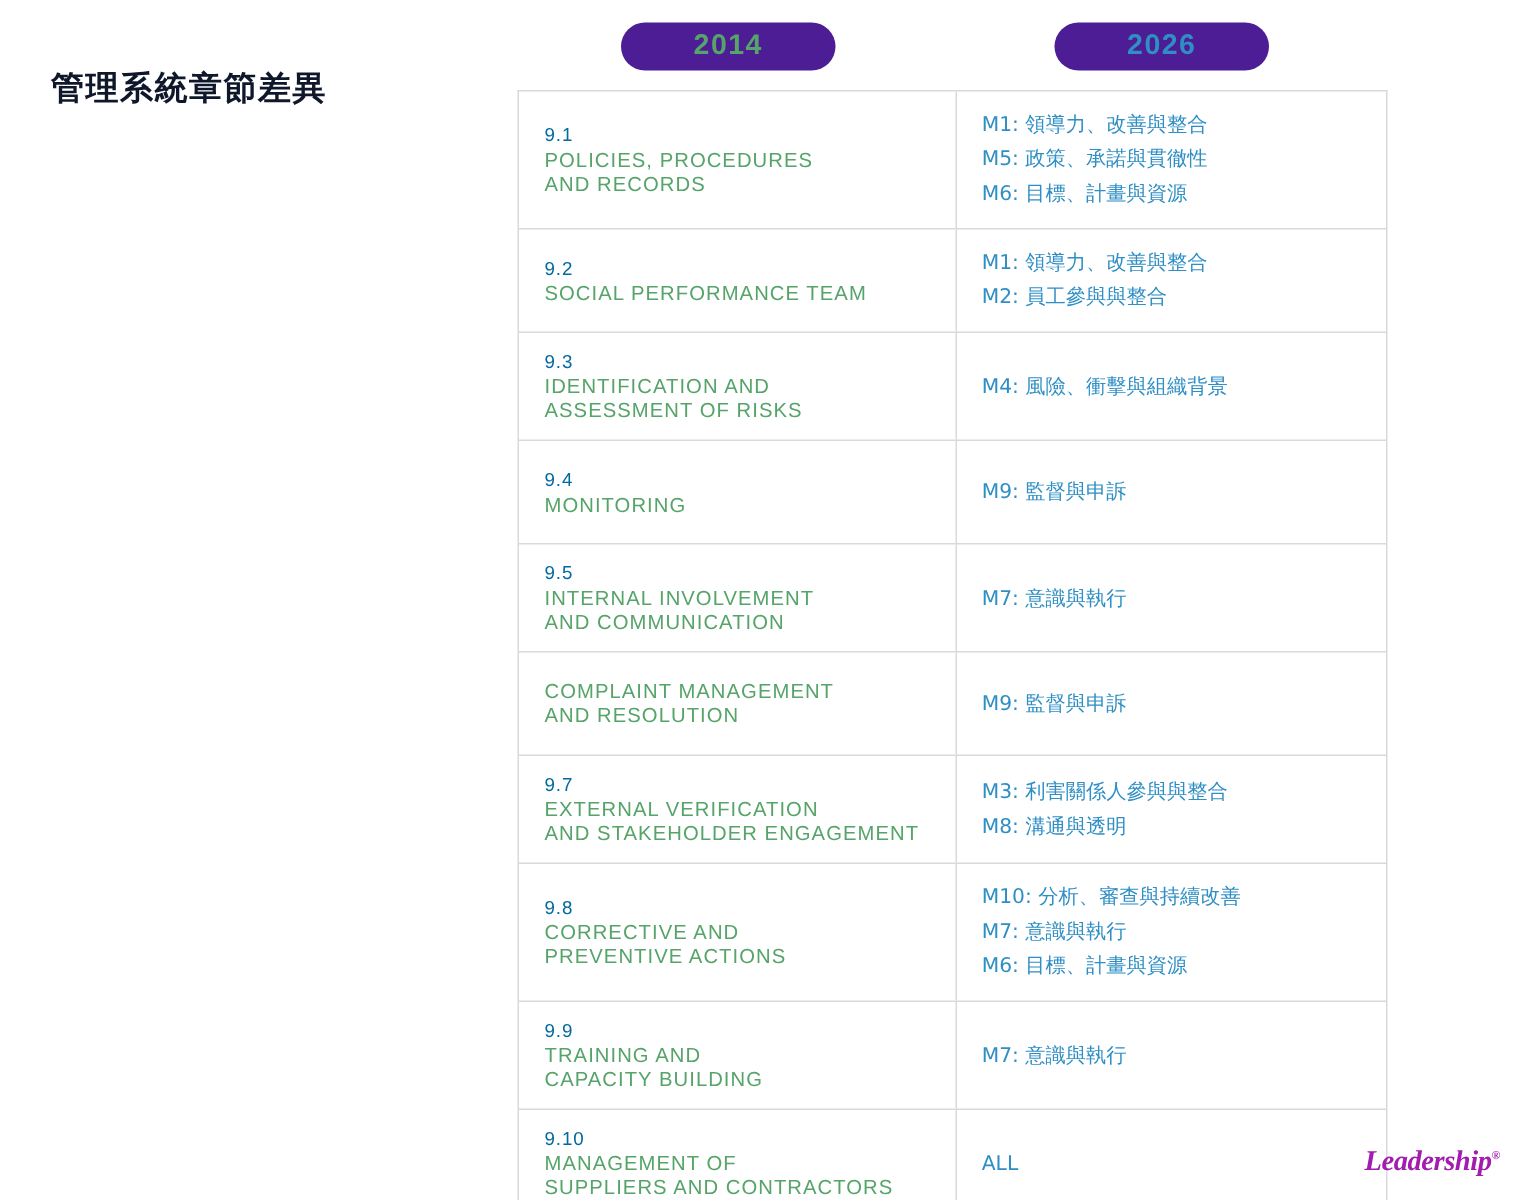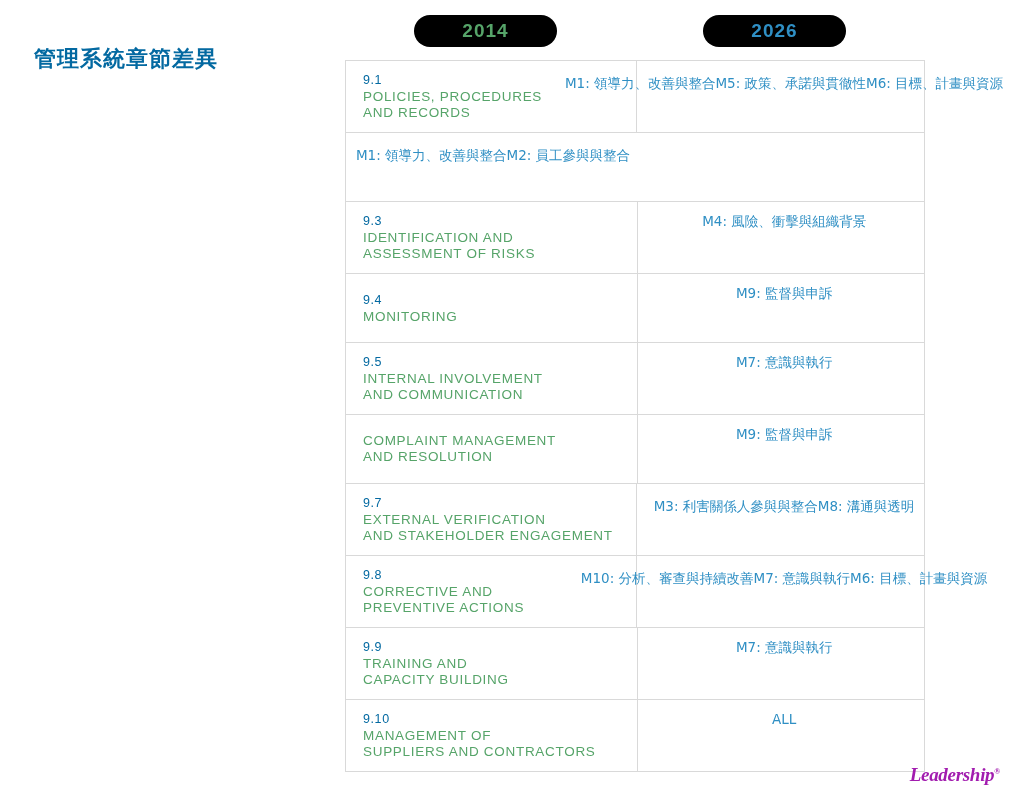--- a/index.html
+++ b/index.html
@@ -15,31 +15,31 @@
     position: relative;
   }
 
   
   .slide-title {
     position: absolute;
     left: 34px;
     top: 44px;
     font-size: 22px;
     font-weight: bold;
-    color: #0369a1;
+    color: #0f172a;
     letter-spacing: 1px;
     font-family: "DejaVu Sans", "Liberation Sans", sans-serif;
   }
 
   
   .pill {
     position: absolute;
     height: 32px;
     border-radius: 16px;
-    background: #000000;
+    background: #4c1d95;
     display: flex;
     align-items: center;
     justify-content: center;
     font-size: 19px;
     font-weight: bold;
     letter-spacing: 1px;
   }
   .pill-left {
     left: 414px;
     top: 15px;
@@ -76,21 +76,21 @@
     padding: 11px 10px 11px 17px;
     display: flex;
     flex-direction: column;
     justify-content: center;
   }
   .cell-right {
     width: 287px;
     box-sizing: border-box;
     padding: 11px 10px 11px 17px;
     display: flex;
-    flex-direction: row;
+    flex-direction: column;
     justify-content: center;
   }
   .num {
     color: #0369a1;
     font-size: 12.5px;
     letter-spacing: 0.6px;
     line-height: 16px;
     margin-bottom: 1px;
   }
   .title-line {
@@ -144,20 +144,24 @@
         <div class="title-line">POLICIES, PROCEDURES</div>
         <div class="title-line">AND RECORDS</div>
       </div>
       <div class="cell-right">
         <div class="map-line">M1: 領導力、改善與整合</div>
         <div class="map-line">M5: 政策、承諾與貫徹性</div>
         <div class="map-line">M6: 目標、計畫與資源</div>
       </div>
     </div>
     <div class="row">
+      <div class="cell-left">
+        <div class="num">9.2</div>
+        <div class="title-line">SOCIAL PERFORMANCE TEAM</div>
+      </div>
       <div class="cell-right">
         <div class="map-line">M1: 領導力、改善與整合</div>
         <div class="map-line">M2: 員工參與與整合</div>
       </div>
     </div>
     <div class="row">
       <div class="cell-left">
         <div class="num">9.3</div>
         <div class="title-line">IDENTIFICATION AND</div>
         <div class="title-line">ASSESSMENT OF RISKS</div>

